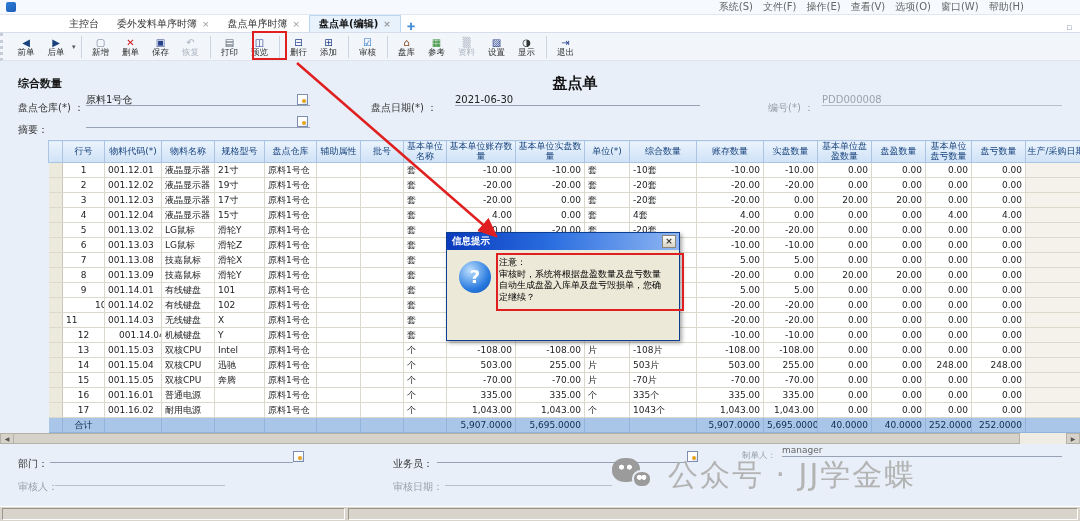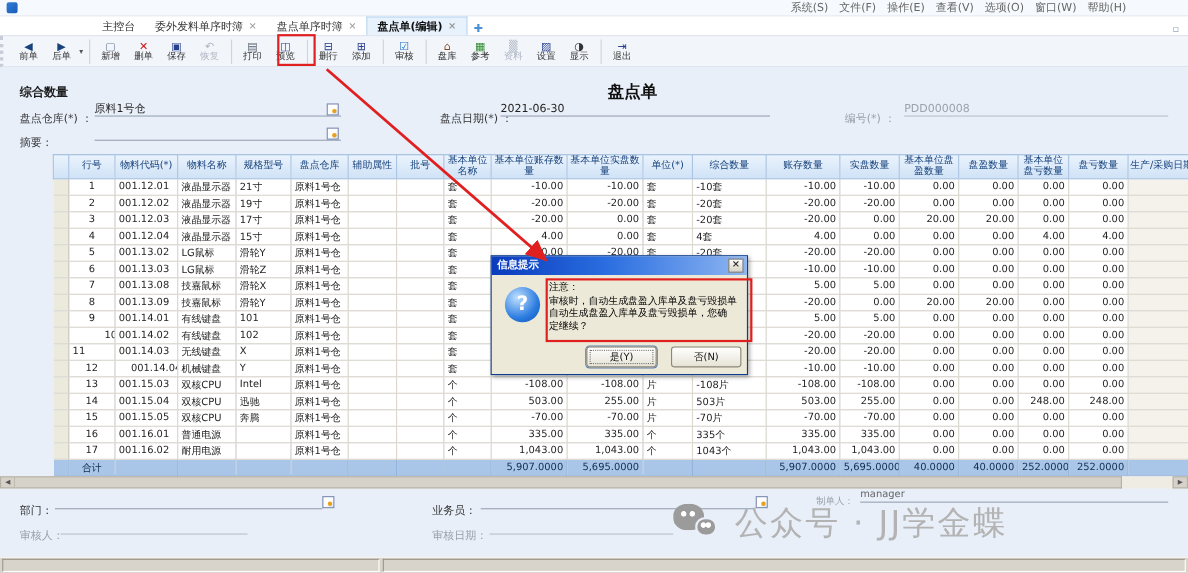--- a/index.html
+++ b/index.html
@@ -11,21 +11,21 @@
     overflow: hidden;
     color:#222;
   }
   
   .titlebar{position:absolute;left:0;top:0;width:1080px;height:15px;background:#f6f9fd;border-bottom:1px solid #e3e8f0;display:flex;align-items:center;font-size:10px;color:#444;}
   .applogo{width:10px;height:10px;margin:0 5px 0 6px;border-radius:2px;background:linear-gradient(135deg,#2f7fd6,#1b5cb8);display:inline-block;}
   .apptitle{color:#555;}
   .menubar{margin-left:auto;display:flex;gap:10px;padding-right:56px;color:#666;}
   .menu-item{cursor:default;}
   
-  .tabbar{position:absolute;left:0;top:15px;width:1080px;height:18px;background:#ffffff;border-bottom:1px solid #d7dee9;display:flex;align-items:flex-end;padding-left:84px;font-size:10px;}
+  .tabbar{position:absolute;left:0;top:15px;width:1080px;height:18px;background:#ffffff;border-bottom:1px solid #d7dee9;display:flex;align-items:flex-end;padding-left:60px;font-size:10px;}
   .tab{height:17px;display:flex;align-items:center;padding:0 9px;color:#333;gap:5px;}
   .tab.active{background:#e7f2fd;border:1px solid #bcd7f2;border-bottom:none;font-weight:bold;color:#111;}
   .tab-close{color:#999;font-size:9px;}
   .tab-plus{color:#4a90d9;font-size:10px;margin-left:6px;}
   .tabbar-right{margin-left:auto;margin-right:8px;color:#9aa7b8;font-size:9px;}
   
   .toolbar{position:absolute;left:0;top:33px;width:1080px;height:28px;background:#f2f5fa;border-bottom:1px solid #dfe5ee;display:flex;align-items:center;padding-left:8px;border-left:3px dotted #c6cdd9;}
   .tbtn{background:none;border:none;display:flex;flex-direction:column;align-items:center;justify-content:center;width:30px;height:27px;font-family:inherit;font-size:8.5px;color:#333;line-height:1;cursor:default;padding:1px 0;}
   .tbtn .ticon{font-size:10px;height:11px;line-height:11px;}
   .tbtn.disabled{color:#aeb6c2;}
@@ -195,21 +195,21 @@
   </div>
 
 <div class="formhead">
   <div class="sec-title">综合数量</div>
   <div class="doc-title">盘点单</div>
 
   <span class="flabel" style="left:18px;top:40px;">盘点仓库(*) ：</span>
   <span class="uline" style="left:86px;top:32px;width:224px;">原料1号仓</span>
   <span class="lookup" style="left:297px;top:33px;"></span>
 
-  <span class="flabel" style="left:400px;top:40px;">盘点日期(*) ：</span>
+  <span class="flabel" style="left:371px;top:40px;">盘点日期(*) ：</span>
   <span class="uline" style="left:455px;top:32px;width:245px;">2021-06-30</span>
 
   <span class="flabel gray" style="left:768px;top:40px;">编号(*) ：</span>
   <span class="uline gray" style="left:822px;top:32px;width:240px;border-bottom-color:#b8bfc9;">PDD000008</span>
 
   <span class="flabel" style="left:18px;top:62px;">摘要：</span>
   <span class="uline" style="left:86px;top:54px;width:224px;"></span>
   <span class="lookup" style="left:297px;top:55px;"></span>
 </div>
 
@@ -721,28 +721,24 @@
 </div>
 
 <div class="dialog">
   <div class="dlg-title">
     <span>信息提示</span>
     <span class="dlg-close">×</span>
   </div>
   <div class="dlg-qicon">?</div>
   <div class="dlg-text">
       <div class="dlg-line">注意：</div>
-      <div class="dlg-line">审核时，自动生成盘盈入库单及盘亏毁损单</div>
+      <div class="dlg-line">审核时，系统将根据盘盈数量及盘亏数量</div>
       <div class="dlg-line">自动生成盘盈入库单及盘亏毁损单，您确</div>
       <div class="dlg-line">定继续？</div>
     </div>
-  <div class="dlg-btns">
-    <button class="dlg-btn default">是(Y)</button>
-    <button class="dlg-btn">否(N)</button>
-  </div>
 </div>
 
 <svg class="overlay" width="1080" height="521">
   <defs>
     <marker id="ah" markerWidth="9" markerHeight="8" refX="7" refY="3.5" orient="auto">
       <path d="M0,0 L8,3.5 L0,7 Z" fill="#e02020"></path>
     </marker>
   </defs>
   <rect x="253" y="32" width="33" height="27" fill="none" stroke="#e02020" stroke-width="2"></rect>
   <line x1="297" y1="63" x2="496" y2="236" stroke="#e02020" stroke-width="2.5" marker-end="url(#ah)"></line>

